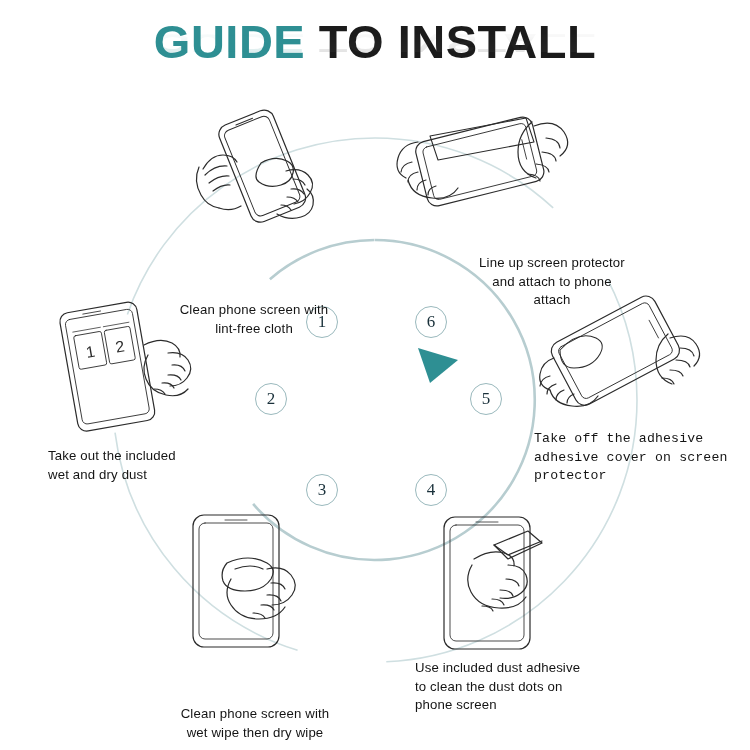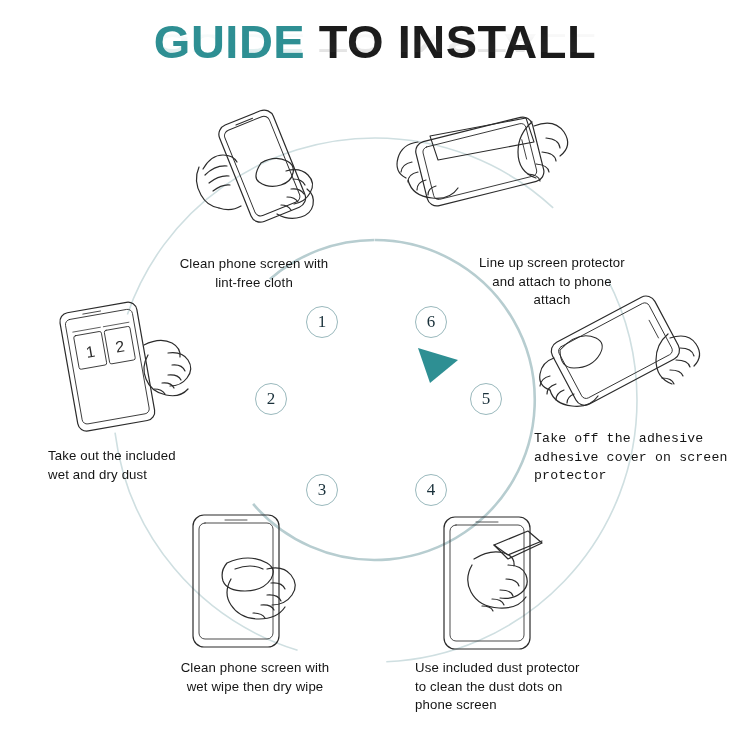--- a/index.html
+++ b/index.html
@@ -90,21 +90,21 @@
   }
 
   
   .caption {
     position: absolute;
     font-size: 13.2px;
     line-height: 1.42;
     color: #141414;
     letter-spacing: 0.15px;
   }
-  .caption.center { text-align: center; }
+  .caption.center { text-align: center; margin-top: 46px; }
   .caption.left { text-align: left; }
 
   
   .illus {
     position: absolute;
   }
   .illus svg { display: block; }
 </style>
 </head>
 <body>
@@ -243,21 +243,21 @@
         <path d="M88 58 q14 0 18 10 q4 11 -5 18 q-9 7 -21 5"></path>
         <path d="M86 72 q11 0 13 7"></path>
         <path d="M80 83 q11 0 13 6"></path>
         <path d="M72 92 q10 0 12 6"></path>
         <path d="M62 99 q9 0 11 5"></path>
         <path d="M52 58 q-8 14 -1 27 q8 15 28 16 q19 1 27 -11"></path>
       </g>
     </svg>
   </div>
   <div class="caption left" style="left:415px; top:564px; width:236px;">
-    <span>Use included dust protector</span><br>
+    <span>Use included dust adhesive</span><br>
     <span>to clean the dust dots on</span><br>
     <span>phone screen</span>
   </div>
 
   <div class="illus" style="left:520px; top:195px;">
     <svg width="195" height="135" viewBox="0 0 195 135">
       <g fill="none" stroke="#2b2b2b" stroke-width="1.2" stroke-linecap="round" stroke-linejoin="round">
 
         <g transform="rotate(-28 95 62)">
           <rect x="38" y="26" width="116" height="70" rx="10"></rect>

